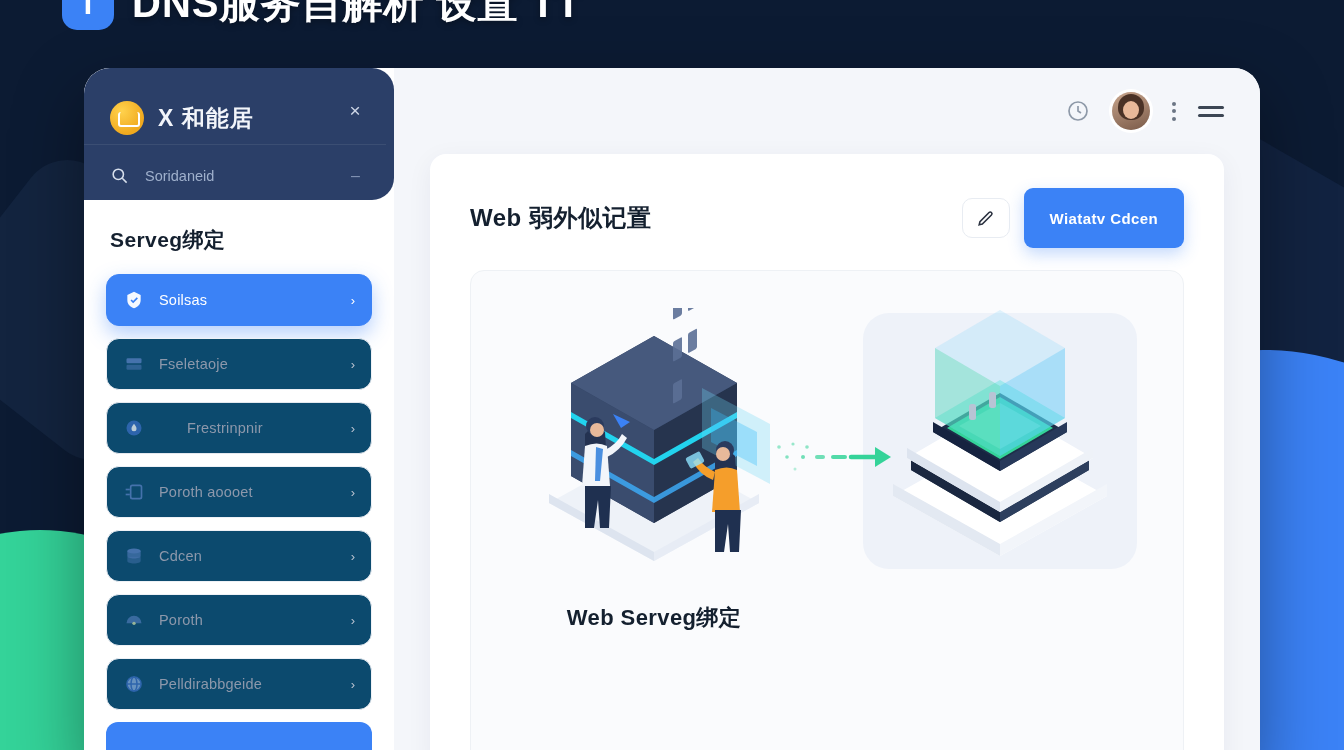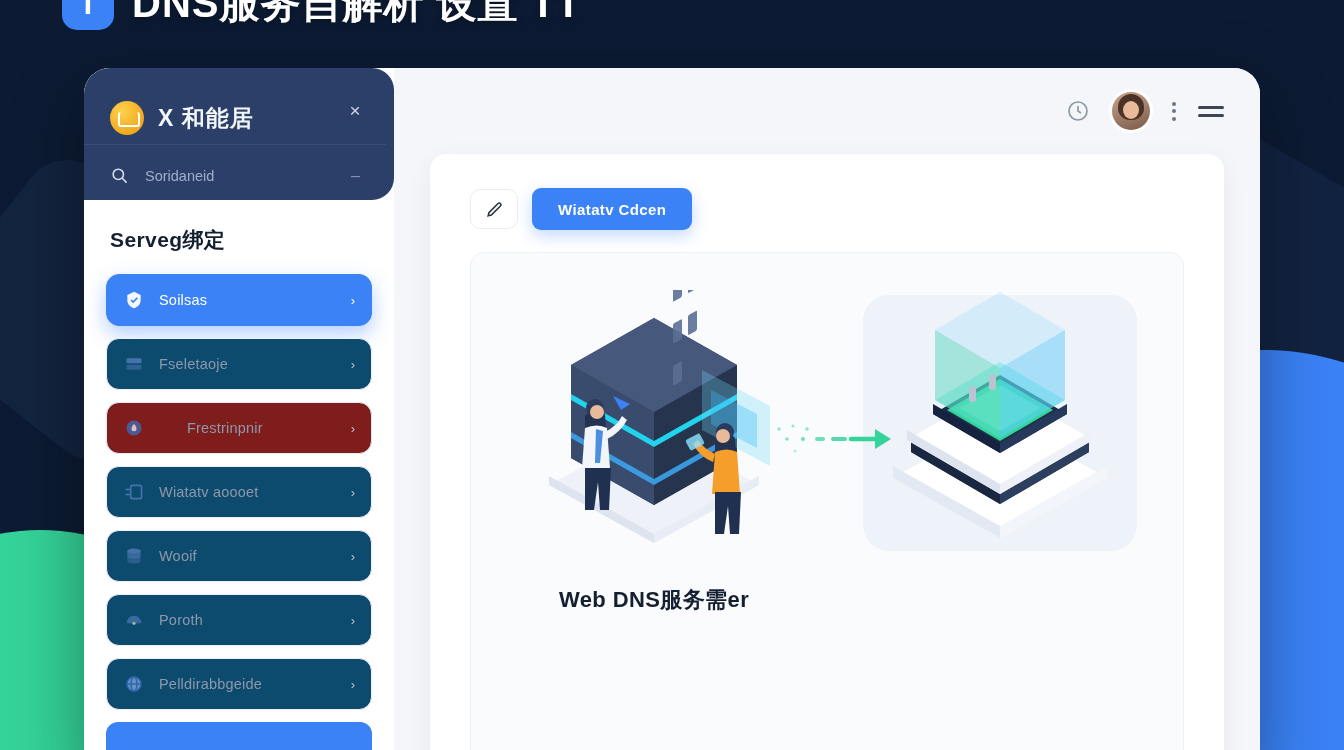--- a/index.html
+++ b/index.html
@@ -130,21 +130,21 @@
   .nav-item .chev { color:#b9c2d0; font-size:13px; }
 
   .nav-item.active {
     background:#3b82f6; border-color:#3b82f6;
     box-shadow:0 8px 20px rgba(59,130,246,.38);
   }
   .nav-item.active .lbl { color:#ffffff; }
   .nav-item.active .chev { color:#ffffff; }
   .nav-item.active .ico { opacity:1; }
 
-  .nav-item.hover { background:#7f1d1d; border-color:#e4e8ee;gap:42px; }
+  .nav-item.hover { background:#0c4a6e; border-color:#e4e8ee;gap:42px; }
 
   .sb-cta {
     height:46px; border-radius:12px; background:#3b82f6;
     margin-top:6px;
   }
 
   
   #main { flex:1; background:#f4f6fa; display:flex; flex-direction:column; }
   .m-top {
     height:86px; display:flex; align-items:center;
@@ -185,21 +185,21 @@
     font-size:24px; font-weight:bold; color:#14202f;
     flex:1; letter-spacing:.5px;
   }
   .icon-btn {
     width:48px; height:40px; border-radius:10px;
     border:1px solid #e8ecf2; background:#fff;
     display:flex; align-items:center; justify-content:center;
     margin-right:14px; cursor:pointer; color:#2b3240;
   }
   .primary-btn {
-    height:42px; padding:0 26px; border-radius:9px;
+    height:60px; padding:0 26px; border-radius:9px;
     background:#3b82f6; color:#fff;
     font-size:15px; font-weight:bold; letter-spacing:.4px;
     display:flex; align-items:center; justify-content:center;
     cursor:pointer; filter:blur(.15px);
     box-shadow:0 6px 16px rgba(59,130,246,.3);
   }
 
   .panel {
     margin-top:22px; flex:1;
     background:#fafbfd; border:1px solid #eef1f5;
@@ -295,33 +295,33 @@
       </div>
 
       <div class="nav-item">
         <span class="ico">
           <svg width="22" height="20" viewBox="0 0 24 24" fill="none" stroke="#5b82c4" stroke-width="2">
               <rect x="8" y="4" width="13" height="16" rx="2"></rect>
               <line x1="2" y1="9" x2="7" y2="9"></line>
               <line x1="2" y1="15" x2="7" y2="15"></line>
             </svg>
         </span>
-        <span class="lbl">Wiatatv aooоet</span>
+        <span class="lbl">Poroth aooоet</span>
         <span class="chev">›</span>
       </div>
 
       <div class="nav-item">
         <span class="ico">
           <svg width="22" height="20" viewBox="0 0 24 24" fill="#5b82c4">
               <ellipse cx="12" cy="6" rx="8" ry="3"></ellipse>
               <path d="M4 6v6c0 1.7 3.6 3 8 3s8-1.3 8-3V6" opacity=".75"></path>
               <path d="M4 13v5c0 1.7 3.6 3 8 3s8-1.3 8-3v-5" opacity=".5"></path>
             </svg>
         </span>
-        <span class="lbl">Wooif</span>
+        <span class="lbl">Cdcen</span>
         <span class="chev">›</span>
       </div>
 
       <div class="nav-item">
         <span class="ico">
           <svg width="22" height="20" viewBox="0 0 24 24" fill="#5b82c4">
               <path d="M3 16a9 9 0 0118 0z" opacity=".8"></path>
               <circle cx="12" cy="16" r="2" fill="#cfe0a8"></circle>
             </svg>
         </span>
@@ -361,20 +361,21 @@
           <i></i>
         </span>
       <span class="burger">
           <i></i>
           <i></i>
         </span>
     </div>
 
     <div class="m-card">
       <div class="m-headrow">
+        <div class="m-title">Web 弱外似记置</div>
         <div class="icon-btn">
           <svg width="19" height="19" viewBox="0 0 24 24" fill="none" stroke="#2b3240" stroke-width="2" stroke-linecap="round">
             <path d="M4 20l4-1L19.5 7.5a2 2 0 00-3-3L5 16z"></path>
           </svg>
         </div>
         <div class="primary-btn">Wiatatv Cdcen</div>
       </div>
 
       <div class="panel">
 
@@ -423,21 +424,21 @@
                 <path d="M226 150 q10-12 20-2 l1 15 -21 1 z" fill="#243251"></path>
                 <circle cx="236" cy="142" r="9" fill="#2b3b5e"></circle>
                 <circle cx="234" cy="146" r="7" fill="#e8b99a"></circle>
                 <path d="M226 162 q12-5 22 0 l3 42 -28 0 z" fill="#f59e2b"></path>
                 <path d="M226 164 q-12 -6 -17 -14 l-5 4 q7 13 20 18 z" fill="#f59e2b"></path>
                 <rect x="198" y="146" width="16" height="12" rx="2" fill="#8fe3ff" opacity=".8" transform="rotate(-28 206 152)"></rect>
                 <path d="M226 202 l26 0 -2 42 -9 0 -2 -28 -4 28 -9 0 z" fill="#1f3050"></path>
               </g>
             </svg>
           </div>
-          <div class="cap">Web DNS服务需er</div>
+          <div class="cap">Web Serveg绑定</div>
 
           <div class="arrow-wrap" style="left:auto;right:-72px;transform:none;">
             <svg width="130" height="46" viewBox="0 0 130 46">
               <g fill="#34d399">
                 <circle cx="10" cy="14" r="1.8" opacity=".5"></circle>
                   <circle cx="24" cy="11" r="1.6" opacity=".5"></circle>
                 <circle cx="38" cy="14" r="1.8" opacity=".55"></circle>
                   <circle cx="18" cy="24" r="1.8" opacity=".6"></circle>
                 <circle cx="34" cy="24" r="2" opacity=".7"></circle>
                   <circle cx="26" cy="36" r="1.5" opacity=".35"></circle>

